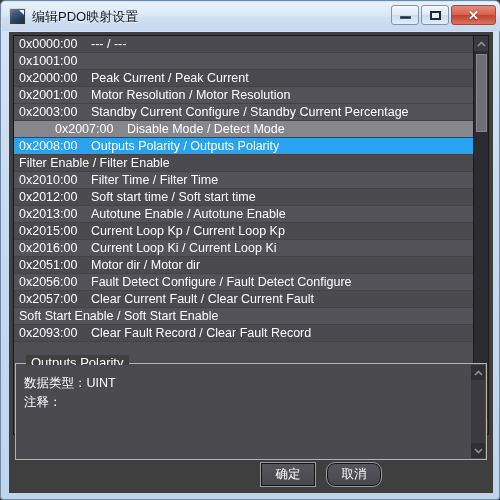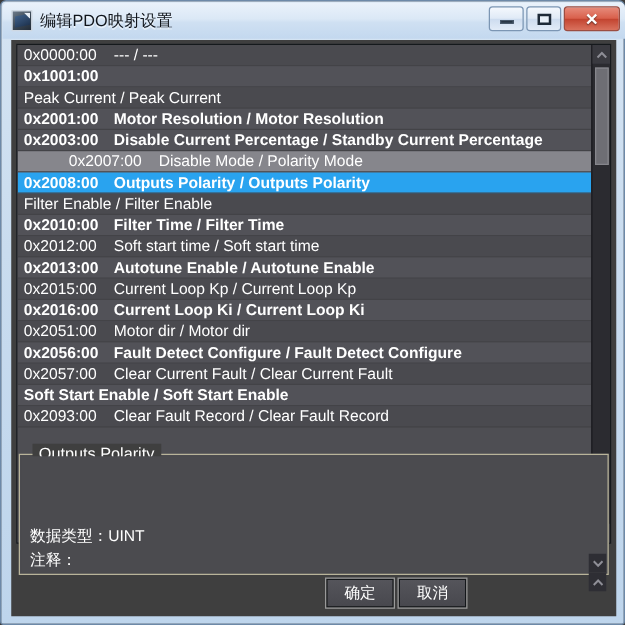--- a/index.html
+++ b/index.html
@@ -150,21 +150,21 @@
     box-sizing: border-box;
     display: flex;
     align-items: center;
     padding-left: 5px;
     font-size: 12.5px;
     color: #ffffff;
     white-space: nowrap;
     border-bottom: 1px solid #434347;
     background: #4a4a4f;
   }
-  .row.alt { background: #525258; font-weight: bold; }
+  .row.alt { background: #525258; }
   .row.hover { background: #86868c; padding-left: 41px; }
   .row.selected { background: #29a3ef; color: #ffffff; }
   .row .idx {
     width: 72px;
     flex: 0 0 auto;
   }
   .row .label { flex: 1 1 auto; }
 
   
   .vscroll {
@@ -214,21 +214,20 @@
     font-size: 13px;
     color: #ffffff;
     white-space: nowrap;
   }
   #group-inner {
     position: absolute;
     left: 1px; top: 1px;
     right: 1px; bottom: 1px;
     background: #4b4b4f;
     display: flex;
-    align-items: flex-end;
   }
   #group-text {
     flex: 1 1 auto;
     padding: 9px 0 0 7px;
     font-size: 12.5px;
     color: #ffffff;
     line-height: 19px;
   }
   .vscroll.thin {
     width: 14px;
@@ -258,21 +257,21 @@
     background: linear-gradient(180deg, #55555b 0%, #48484e 100%);
     color: #ffffff;
     font-size: 12.5px;
     display: flex;
     align-items: center;
     justify-content: center;
     padding: 0;
     font-family: "Liberation Sans", sans-serif;
   }
   #btn-ok { right: 78px; }
-  #btn-cancel { right: 20px; }
+  #btn-cancel { right: 12px; border-radius: 8px; }
 </style>
 </head>
 <body>
 
 <div id="window">
 
   <div id="titlebar">
     <div id="app-icon">
       <div class="glyph"></div>
       <div class="glyph2"></div>
@@ -297,33 +296,34 @@
     <div id="list-frame">
       <div id="list-body">
           <div class="row">
             <span class="idx">0x0000:00</span>
             <span class="label">---  /  ---</span>
           </div>
           <div class="row alt">
             <span class="idx">0x1001:00</span>
           </div>
           <div class="row">
+            <span class="idx">0x2000:00</span>
             <span class="label">Peak Current  /  Peak Current</span>
           </div>
           <div class="row alt">
             <span class="idx">0x2001:00</span>
             <span class="label">Motor Resolution  /  Motor Resolution</span>
           </div>
           <div class="row alt">
             <span class="idx">0x2003:00</span>
-            <span class="label">Disable Current Percentage  /  Standby Current Percentage</span>
+            <span class="label">Standby Current Configure  /  Standby Current Percentage</span>
           </div>
           <div class="row hover">
             <span class="idx">0x2007:00</span>
-            <span class="label">Disable Mode  /  Polarity Mode</span>
+            <span class="label">Disable Mode  /  Detect Mode</span>
           </div>
           <div class="row alt selected">
             <span class="idx">0x2008:00</span>
             <span class="label">Outputs Polarity  /  Outputs Polarity</span>
           </div>
           <div class="row">
             <span class="label">Filter Enable  /  Filter Enable</span>
           </div>
           <div class="row alt">
             <span class="idx">0x2010:00</span>

